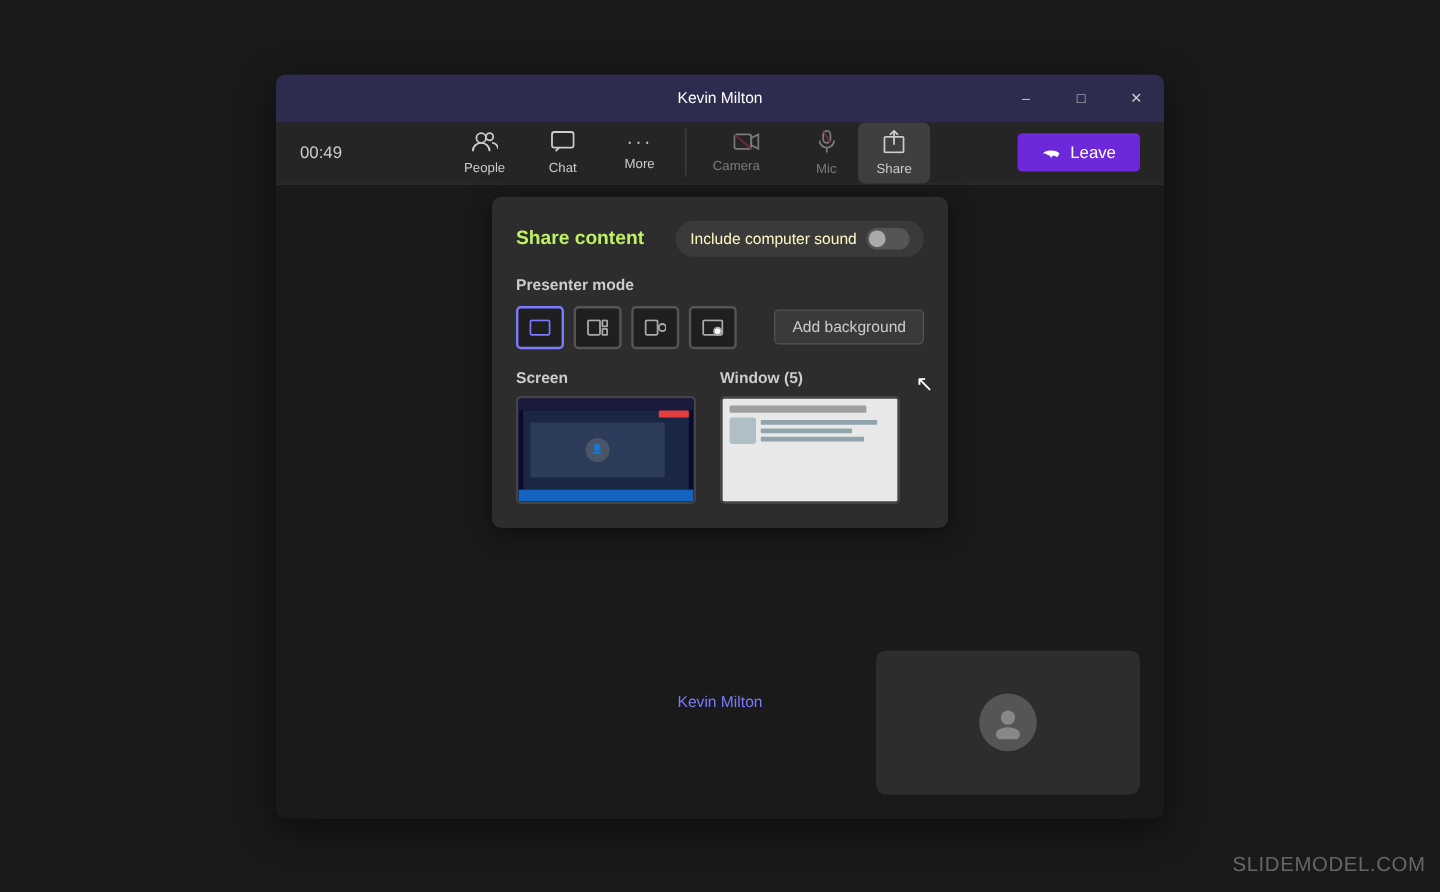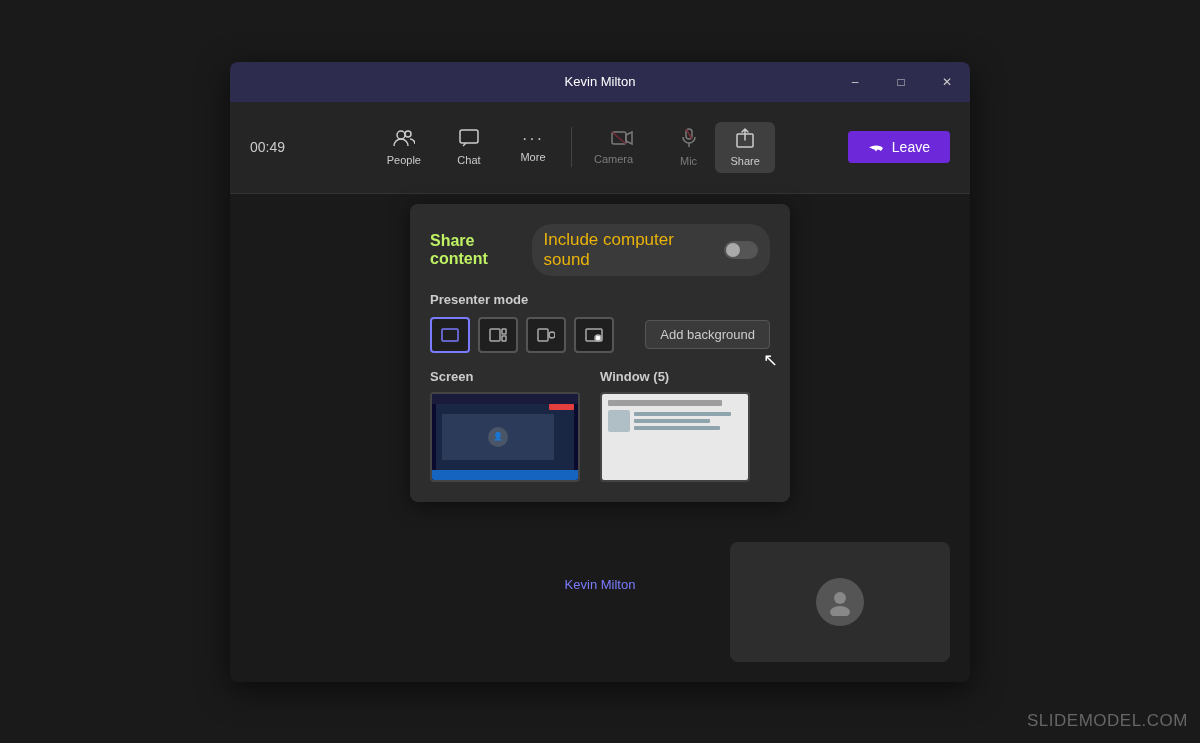--- a/index.html
+++ b/index.html
@@ -69,21 +69,21 @@
       justify-content: center;
       color: #cccccc;
       font-size: 12px;
       cursor: pointer;
       transition: background 0.15s;
     }
 
     
     .toolbar {
       background: #252525;
-      height: 92px;
+      height: 52px;
       display: flex;
       align-items: center;
       justify-content: space-between;
       padding: 0 20px;
       flex-shrink: 0;
       border-bottom: 1px solid #333;
     }
 
     .timer {
       color: #cccccc;
@@ -186,22 +186,22 @@
     .sound-toggle {
       display: flex;
       align-items: center;
       gap: 8px;
       background: #3a3a3a;
       padding: 6px 12px;
       border-radius: 20px;
     }
 
     .sound-label {
-      color: #eab308;
-      font-size: 17px;
+      color: #fef9c3;
+      font-size: 13px;
     }
 
     .toggle-switch {
       width: 36px;
       height: 18px;
       background: #555;
       border-radius: 9px;
       position: relative;
       cursor: pointer;
     }

